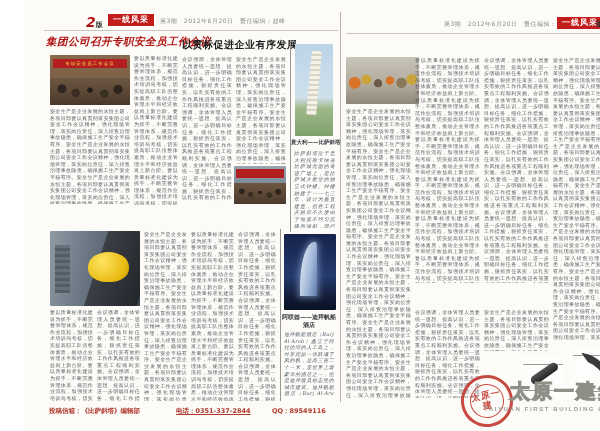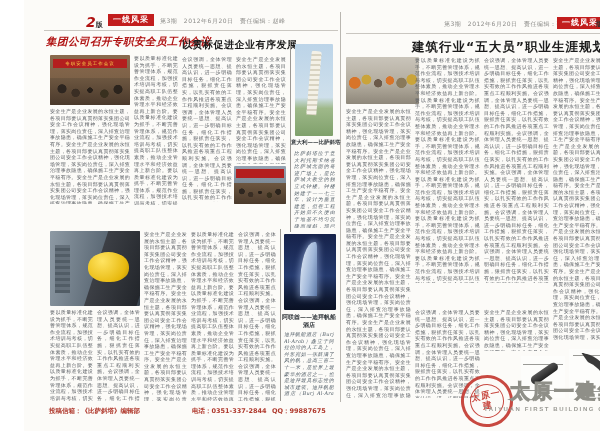--- a/index.html
+++ b/index.html
@@ -134,24 +134,23 @@
   <div class="sidebox" style="left:256px;top:229px;width:56px;height:172px;">
     <div class="ph p-burj" style="left:3px;top:5px;width:52px;height:76px;">
       <div class="p-sail"></div>
     </div>
     <div class="cap" style="left:0;top:84px;width:56px;">阿联酋——迪拜帆船</div>
     <div class="cap" style="left:0;top:92px;width:56px;">酒店</div>
     <div class="tc it" style="left:3px;top:102px;width:50px;height:66px;">迪拜帆船酒店（Burj Al-Arab）矗立于阿拉伯湾的人工岛上，外形宛如一张鼓满了风的帆，总高三百二十一米，是世界上最豪华的酒店之一，也是迪拜最具标志性的城市建筑。迪拜帆船酒店（Burj Al-Arab）矗立于阿拉伯湾的人工岛上，外形宛如一张鼓满了风的帆，总高三百二十一米，是世界上最豪华的酒店之一，也是迪拜最具标志性的城市建筑。</div>
   </div>
 
   <div class="footer-red" style="left:25px;top:407px;">投稿信箱：《比萨斜塔》编辑部</div>
-  <div class="footer-red" style="left:168px;top:407px;">电话：0351-337-2844</div>
-  <div class="footer-red" style="left:248px;top:407px;">QQ：99887675</div>
+  <div class="footer-red" style="left:152px;top:407px;text-decoration:underline;">电话：0351-337-2844</div>
+  <div class="footer-red" style="left:248px;top:407px;">QQ：89549116</div>
 
-  <div class="hl" style="left:388px;top:39px;width:185px;font-size:12.5px;letter-spacing:1px;">建筑行业“五大员”职业生涯规划</div>
   <div class="ph p-group" style="left:322px;top:57px;width:73px;height:47px;"></div>
   <div class="tc" style="left:322px;top:108px;width:65px;height:290px;">安全生产是企业发展的永恒主题，各项目部要认真贯彻落实集团公司安全工作会议精神，强化现场管理，落实岗位责任，深入排查治理事故隐患，确保施工生产安全平稳有序。安全生产是企业发展的永恒主题，各项目部要认真贯彻落实集团公司安全工作会议精神，强化现场管理，落实岗位责任，深入排查治理事故隐患，确保施工生产安全平稳有序。安全生产是企业发展的永恒主题，各项目部要认真贯彻落实集团公司安全工作会议精神，强化现场管理，落实岗位责任，深入排查治理事故隐患，确保施工生产安全平稳有序。安全生产是企业发展的永恒主题，各项目部要认真贯彻落实集团公司安全工作会议精神，强化现场管理，落实岗位责任，深入排查治理事故隐患，确保施工生产安全平稳有序。安全生产是企业发展的永恒主题，各项目部要认真贯彻落实集团公司安全工作会议精神，强化现场管理，落实岗位责任，深入排查治理事故隐患，确保施工生产安全平稳有序。安全生产是企业发展的永恒主题，各项目部要认真贯彻落实集团公司安全工作会议精神，强化现场管理，落实岗位责任，深入排查治理事故隐患，确保施工生产安全平稳有序。安全生产是企业发展的永恒主题，各项目部要认真贯彻落实集团公司安全工作会议精神，强化现场管理，落实岗位责任，深入排查治理事故隐患，确保施工生产安全平稳有序。安全生产是企业发展的永恒主题，各项目部要认真贯彻落实集团公司安全工作会议精神，强化现场管理，落实岗位责任，深入排查治理事故隐患，确保施工生产安全平稳有序。</div>
   <div class="tc" style="left:391px;top:57px;width:65px;height:226px;">要以质量标准化建设为抓手，不断完善管理体系，规范作业流程，加强技术培训与考核，切实提高职工队伍整体素质，推动企业管理水平和经济效益再上新台阶。要以质量标准化建设为抓手，不断完善管理体系，规范作业流程，加强技术培训与考核，切实提高职工队伍整体素质，推动企业管理水平和经济效益再上新台阶。要以质量标准化建设为抓手，不断完善管理体系，规范作业流程，加强技术培训与考核，切实提高职工队伍整体素质，推动企业管理水平和经济效益再上新台阶。要以质量标准化建设为抓手，不断完善管理体系，规范作业流程，加强技术培训与考核，切实提高职工队伍整体素质，推动企业管理水平和经济效益再上新台阶。要以质量标准化建设为抓手，不断完善管理体系，规范作业流程，加强技术培训与考核，切实提高职工队伍整体素质，推动企业管理水平和经济效益再上新台阶。要以质量标准化建设为抓手，不断完善管理体系，规范作业流程，加强技术培训与考核，切实提高职工队伍整体素质，推动企业管理水平和经济效益再上新台阶。要以质量标准化建设为抓手，不断完善管理体系，规范作业流程，加强技术培训与考核，切实提高职工队伍整体素质，推动企业管理水平和经济效益再上新台阶。</div>
   <div class="tc" style="left:460px;top:57px;width:65px;height:226px;">会议强调，全体管理人员要统一思想、提高认识，进一步明确目标任务，细化工作措施，狠抓责任落实，以扎实有效的工作作风推进各项重点工程顺利实施。会议强调，全体管理人员要统一思想、提高认识，进一步明确目标任务，细化工作措施，狠抓责任落实，以扎实有效的工作作风推进各项重点工程顺利实施。会议强调，全体管理人员要统一思想、提高认识，进一步明确目标任务，细化工作措施，狠抓责任落实，以扎实有效的工作作风推进各项重点工程顺利实施。会议强调，全体管理人员要统一思想、提高认识，进一步明确目标任务，细化工作措施，狠抓责任落实，以扎实有效的工作作风推进各项重点工程顺利实施。会议强调，全体管理人员要统一思想、提高认识，进一步明确目标任务，细化工作措施，狠抓责任落实，以扎实有效的工作作风推进各项重点工程顺利实施。会议强调，全体管理人员要统一思想、提高认识，进一步明确目标任务，细化工作措施，狠抓责任落实，以扎实有效的工作作风推进各项重点工程顺利实施。会议强调，全体管理人员要统一思想、提高认识，进一步明确目标任务，细化工作措施，狠抓责任落实，以扎实有效的工作作风推进各项重点工程顺利实施。</div>
   <div class="tc" style="left:529px;top:57px;width:64px;height:284px;">安全生产是企业发展的永恒主题，各项目部要认真贯彻落实集团公司安全工作会议精神，强化现场管理，落实岗位责任，深入排查治理事故隐患，确保施工生产安全平稳有序。安全生产是企业发展的永恒主题，各项目部要认真贯彻落实集团公司安全工作会议精神，强化现场管理，落实岗位责任，深入排查治理事故隐患，确保施工生产安全平稳有序。安全生产是企业发展的永恒主题，各项目部要认真贯彻落实集团公司安全工作会议精神，强化现场管理，落实岗位责任，深入排查治理事故隐患，确保施工生产安全平稳有序。安全生产是企业发展的永恒主题，各项目部要认真贯彻落实集团公司安全工作会议精神，强化现场管理，落实岗位责任，深入排查治理事故隐患，确保施工生产安全平稳有序。安全生产是企业发展的永恒主题，各项目部要认真贯彻落实集团公司安全工作会议精神，强化现场管理，落实岗位责任，深入排查治理事故隐患，确保施工生产安全平稳有序。安全生产是企业发展的永恒主题，各项目部要认真贯彻落实集团公司安全工作会议精神，强化现场管理，落实岗位责任，深入排查治理事故隐患，确保施工生产安全平稳有序。安全生产是企业发展的永恒主题，各项目部要认真贯彻落实集团公司安全工作会议精神，强化现场管理，落实岗位责任，深入排查治理事故隐患，确保施工生产安全平稳有序。安全生产是企业发展的永恒主题，各项目部要认真贯彻落实集团公司安全工作会议精神，强化现场管理，落实岗位责任，深入排查治理事故隐患，确保施工生产安全平稳有序。</div>
 
   <div class="tc" style="left:391px;top:309px;width:65px;height:89px;">会议强调，全体管理人员要统一思想、提高认识，进一步明确目标任务，细化工作措施，狠抓责任落实，以扎实有效的工作作风推进各项重点工程顺利实施。会议强调，全体管理人员要统一思想、提高认识，进一步明确目标任务，细化工作措施，狠抓责任落实，以扎实有效的工作作风推进各项重点工程顺利实施。会议强调，全体管理人员要统一思想、提高认识，进一步明确目标任务，细化工作措施，狠抓责任落实，以扎实有效的工作作风推进各项重点工程顺利实施。</div>
   <div class="tc" style="left:460px;top:309px;width:65px;height:42px;">安全生产是企业发展的永恒主题，各项目部要认真贯彻落实集团公司安全工作会议精神，强化现场管理，落实岗位责任，深入排查治理事故隐患，确保施工生产安全平稳有序。安全生产是企业发展的永恒主题，各项目部要认真贯彻落实集团公司安全工作会议精神，强化现场管理，落实岗位责任，深入排查治理事故隐患，确保施工生产安全平稳有序。</div>
 
   <div class="diag" style="left:497px;top:356px;width:44px;height:42px;">

